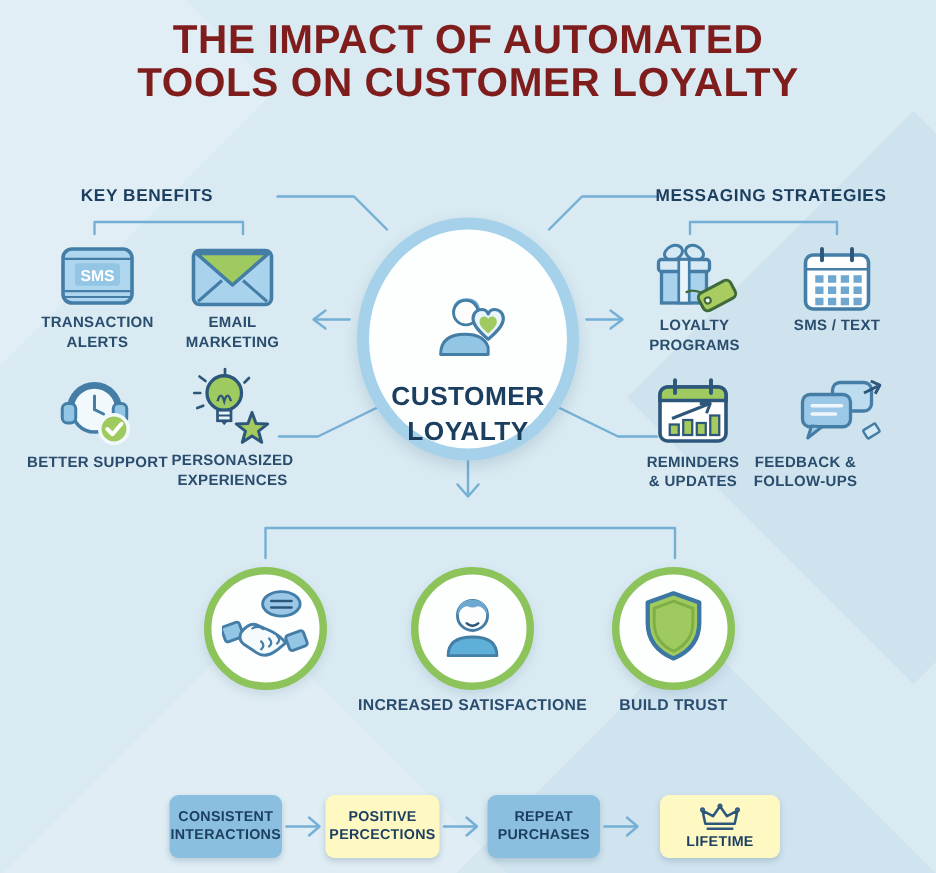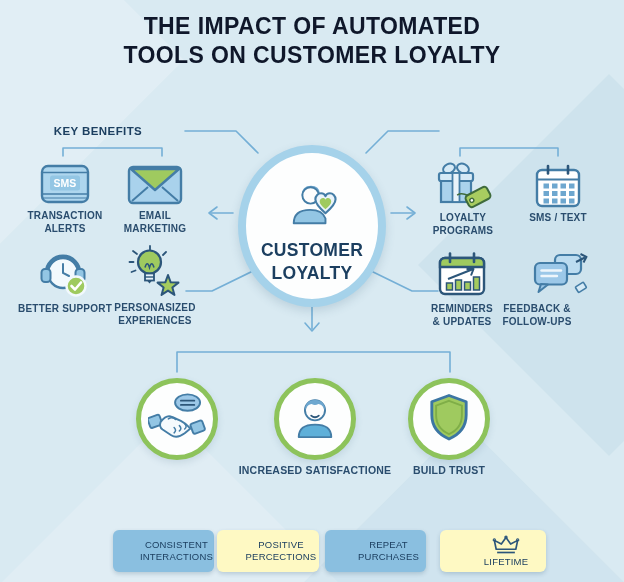--- a/index.html
+++ b/index.html
@@ -4,37 +4,37 @@
 <style>
   html,body { margin:0; padding:0; }
   .stage {
     position:relative; width:624px; height:582px;
     background:#d9eaf2; overflow:hidden;
     font-family:"Liberation Sans", sans-serif;
   }
   .deco { position:absolute; transform:rotate(45deg); pointer-events:none; }
   .title {
     position:absolute; left:0; top:12px; width:624px;
-    text-align:center; font-size:23px; font-weight:bold;
-    color:#0f172a; line-height:29px; letter-spacing:0.4px; white-space:pre-line;
+    text-align:center; font-size:27px; font-weight:bold;
+    color:#7f1d1d; line-height:29px; letter-spacing:0.4px; white-space:pre-line;
   }
   .group-heading {
     position:absolute; font-size:11.5px; font-weight:bold;
     color:#1c3f60; letter-spacing:0.4px; text-align:center;
   }
   .item-label {
     position:absolute; font-size:10px; font-weight:bold;
     color:#2a4d6e; line-height:12.5px; text-align:center; white-space:pre-line;
     letter-spacing:0.2px;
   }
   .icon-box { position:absolute; }
   .center-circle {
     position:absolute; left:238px; top:145px; width:132px; height:132px;
     background:#fdfefe; border:8px solid #a5d2ea; border-radius:50%;
-    display:flex; flex-direction:column; align-items:center; justify-content:center;
+    display:flex; flex-direction:column; align-items:center; justify-content:flex-end;
     padding-top:14px; box-sizing:content-box;
     box-shadow:0 4px 10px rgba(60,100,130,0.18);
   }
   .center-label {
     font-size:17.5px; font-weight:bold; color:#1c3f60;
     text-align:center; line-height:23px; white-space:pre-line; letter-spacing:0.3px;
     margin-top:4px;
   }
   .outcome-circle {
     position:absolute; width:72px; height:72px; background:#fdfefe;
@@ -42,24 +42,23 @@
     display:flex; align-items:center; justify-content:center;
     box-shadow:0 3px 7px rgba(60,100,130,0.15);
   }
   .outcome-label {
     position:absolute; font-size:10.5px; font-weight:bold; color:#2a4d6e;
     text-align:center; letter-spacing:0.2px;
   }
   .flow-box {
     position:absolute; top:530px; height:42px; border-radius:6px;
     display:flex; flex-direction:column; align-items:center; justify-content:center;
-    text-align:center; font-size:9.5px; font-weight:normal; color:#1c3f60;
+    text-align:center; font-size:9.5px; font-weight:bold; color:#1c3f60;
     line-height:12px; white-space:pre-line; letter-spacing:0.2px;
     box-shadow:0 2px 4px rgba(40,80,110,0.22);
-    padding-left:26px;
   }
   .flow-blue { background:#8abfe0; }
   .flow-green { background:#fef9c3; }
   .overlay { position:absolute; left:0; top:0; pointer-events:none; }
 </style>
 </head>
 <body>
 
 <div class="stage">
 
@@ -96,20 +95,21 @@
       <path d="M191,551 L212,551"></path>
         <path d="M206,545 L213,551 L206,557"></path>
       <path d="M296,551 L317,551"></path>
         <path d="M311,545 L318,551 L311,557"></path>
       <path d="M403,551 L424,551"></path>
         <path d="M418,545 L425,551 L418,557"></path>
     </g>
   </svg>
 
   <div class="group-heading" style="left:38px; top:125px; width:120px;">KEY BENEFITS</div>
+  <div class="group-heading" style="left:434px; top:125px; width:160px;">MESSAGING STRATEGIES</div>
 
   <div class="icon-box" style="left:39px; top:161px;">
     <svg width="52" height="46" viewBox="0 0 52 46">
       <rect x="3" y="5" width="46" height="36" rx="6" fill="#aed6ee" stroke="#447da6" stroke-width="2.4"></rect>
       <line x1="4" y1="11.5" x2="48" y2="11.5" stroke="#447da6" stroke-width="1.5"></line>
       <line x1="4" y1="33" x2="48" y2="33" stroke="#447da6" stroke-width="1.5"></line>
       <line x1="4" y1="37" x2="48" y2="37" stroke="#447da6" stroke-width="1.2"></line>
       <rect x="11" y="14.5" width="30" height="15" rx="2.5" fill="#93c6e4"></rect>
       <text x="26" y="26" text-anchor="middle" font-size="10.5" font-weight="bold" fill="#ffffff">SMS</text>
     </svg>

